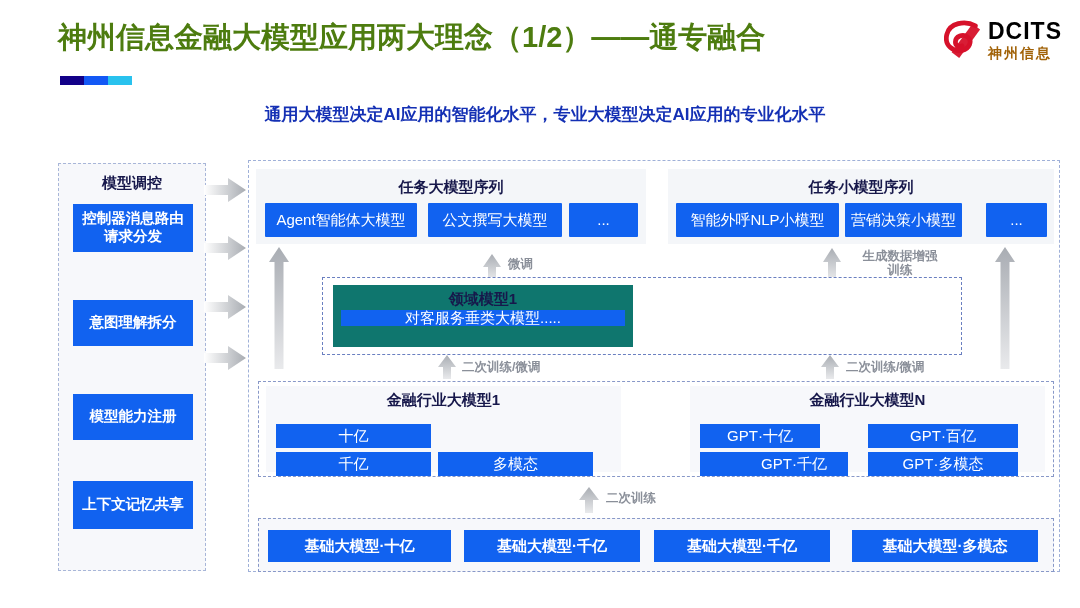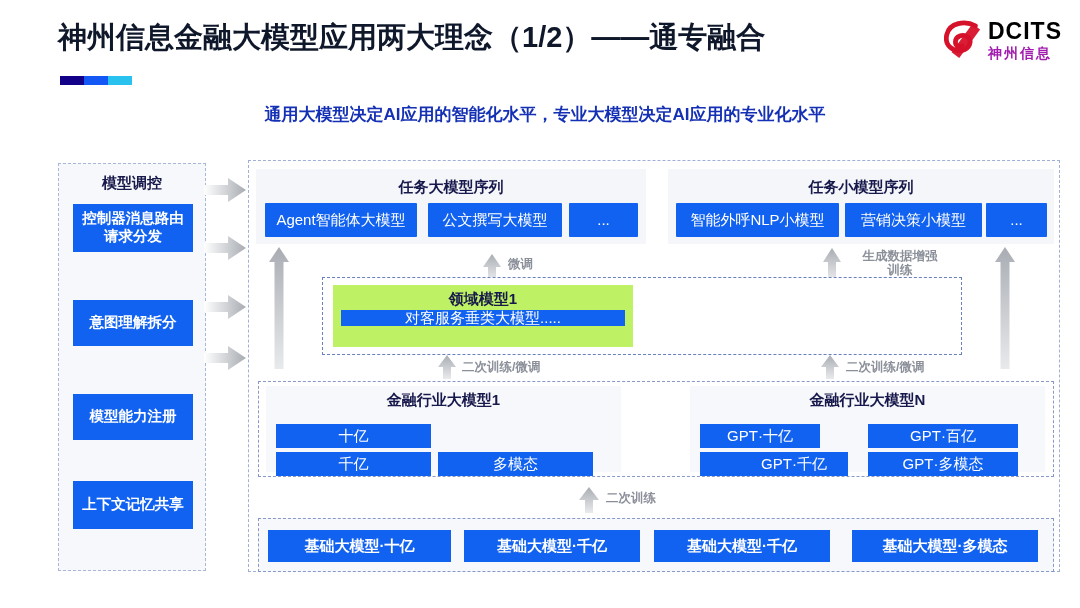--- a/index.html
+++ b/index.html
@@ -8,40 +8,40 @@
     background:#ffffff;
     font-family:"Liberation Sans","DejaVu Sans",sans-serif;
     overflow:hidden;
     position:relative;
   }
   .slide{position:relative;width:1080px;height:608px;}
 
   
   .title{
     position:absolute;left:58px;top:18px;
-    font-size:29px;font-weight:bold;color:#0f172a;
+    font-size:29px;font-weight:bold;color:#4d7c0f;
     letter-spacing:0px;white-space:nowrap;
   }
   .accent-bar{
     position:absolute;left:60px;top:76px;width:72px;height:9px;
     display:flex;
   }
   .accent-seg{height:100%;}
   .accent-seg.s0{width:33%;background:#120088;}
   .accent-seg.s1{width:33%;background:#1358F5;}
   .accent-seg.s2{width:34%;background:#29C2EE;}
 
   .logo{
     position:absolute;right:18px;top:20px;
     display:flex;align-items:center;gap:6px;
   }
   .logo-mark{width:38px;height:40px;flex:0 0 auto;}
   .logo-text{display:flex;flex-direction:column;line-height:1;}
   .logo-en{font-size:23px;font-weight:bold;color:#000000;letter-spacing:1px;}
-  .logo-cn{font-size:14px;font-weight:bold;color:#a21caf;letter-spacing:2px;margin-top:3px;}
+  .logo-cn{font-size:14px;font-weight:bold;color:#a16207;letter-spacing:2px;margin-top:3px;}
 
   .subtitle{
     position:absolute;left:0;right:0;top:103px;
     text-align:center;
     font-size:17px;font-weight:bold;color:#1430B4;
     padding-left:10px;
   }
 
   
   .blue-box{
@@ -94,21 +94,21 @@
   .task-box{
     position:absolute;height:34px;border-radius:1px;font-size:15px;
   }
 
   
   .domain-band{
     position:absolute;left:322px;top:277px;width:640px;height:78px;
     border:1px dashed #6A7FC0;box-sizing:border-box;background:#ffffff;
   }
   .dom-card{
-    position:absolute;background:#bef264;box-sizing:border-box;height:62px;
+    position:absolute;background:#0f766e;box-sizing:border-box;height:62px;
   }
   .dom-card .panel-title{position:absolute;left:0;right:0;top:5px;}
   .dom-blue{
     position:absolute;left:8px;right:8px;top:25px;height:16px;font-size:15px;
   }
 
   
   .ind-band{
     position:absolute;left:258px;top:381px;width:796px;height:96px;
     border:1px dashed #8898C8;box-sizing:border-box;background:#ffffff;
@@ -198,21 +198,21 @@
     <div class="panel-title">任务大模型序列</div>
   </div>
   <div class="blue-box task-box" style="left:265px;top:203px;width:152px;">Agent智能体大模型</div>
   <div class="blue-box task-box" style="left:428px;top:203px;width:134px;">公文撰写大模型</div>
   <div class="blue-box task-box" style="left:569px;top:203px;width:69px;">...</div>
 
   <div class="task-panel grey-panel" style="left:668px;top:169px;width:386px;height:75px;">
     <div class="panel-title">任务小模型序列</div>
   </div>
   <div class="blue-box task-box" style="left:676px;top:203px;width:163px;">智能外呼NLP小模型</div>
-  <div class="blue-box task-box" style="left:845px;top:203px;width:137px;">营销决策小模型</div>
+  <div class="blue-box task-box" style="left:845px;top:203px;width:117px;">营销决策小模型</div>
   <div class="blue-box task-box" style="left:986px;top:203px;width:61px;">...</div>
 
   <svg class="uarrow" style="left:268px;top:247px;width:22px;height:122px;" viewBox="0 0 22 122">
     <defs>
         <linearGradient id="gu1" x1="0" y1="1" x2="0" y2="0">
       <stop offset="0" stop-color="#E9EAEC"></stop>
           <stop offset="1" stop-color="#A9ADB3"></stop>
         </linearGradient>
       </defs>
     <path d="M11 0 L21 15 L15.5 15 L15.5 122 L6.5 122 L6.5 15 L1 15 Z" fill="url(#gu1)"></path>

